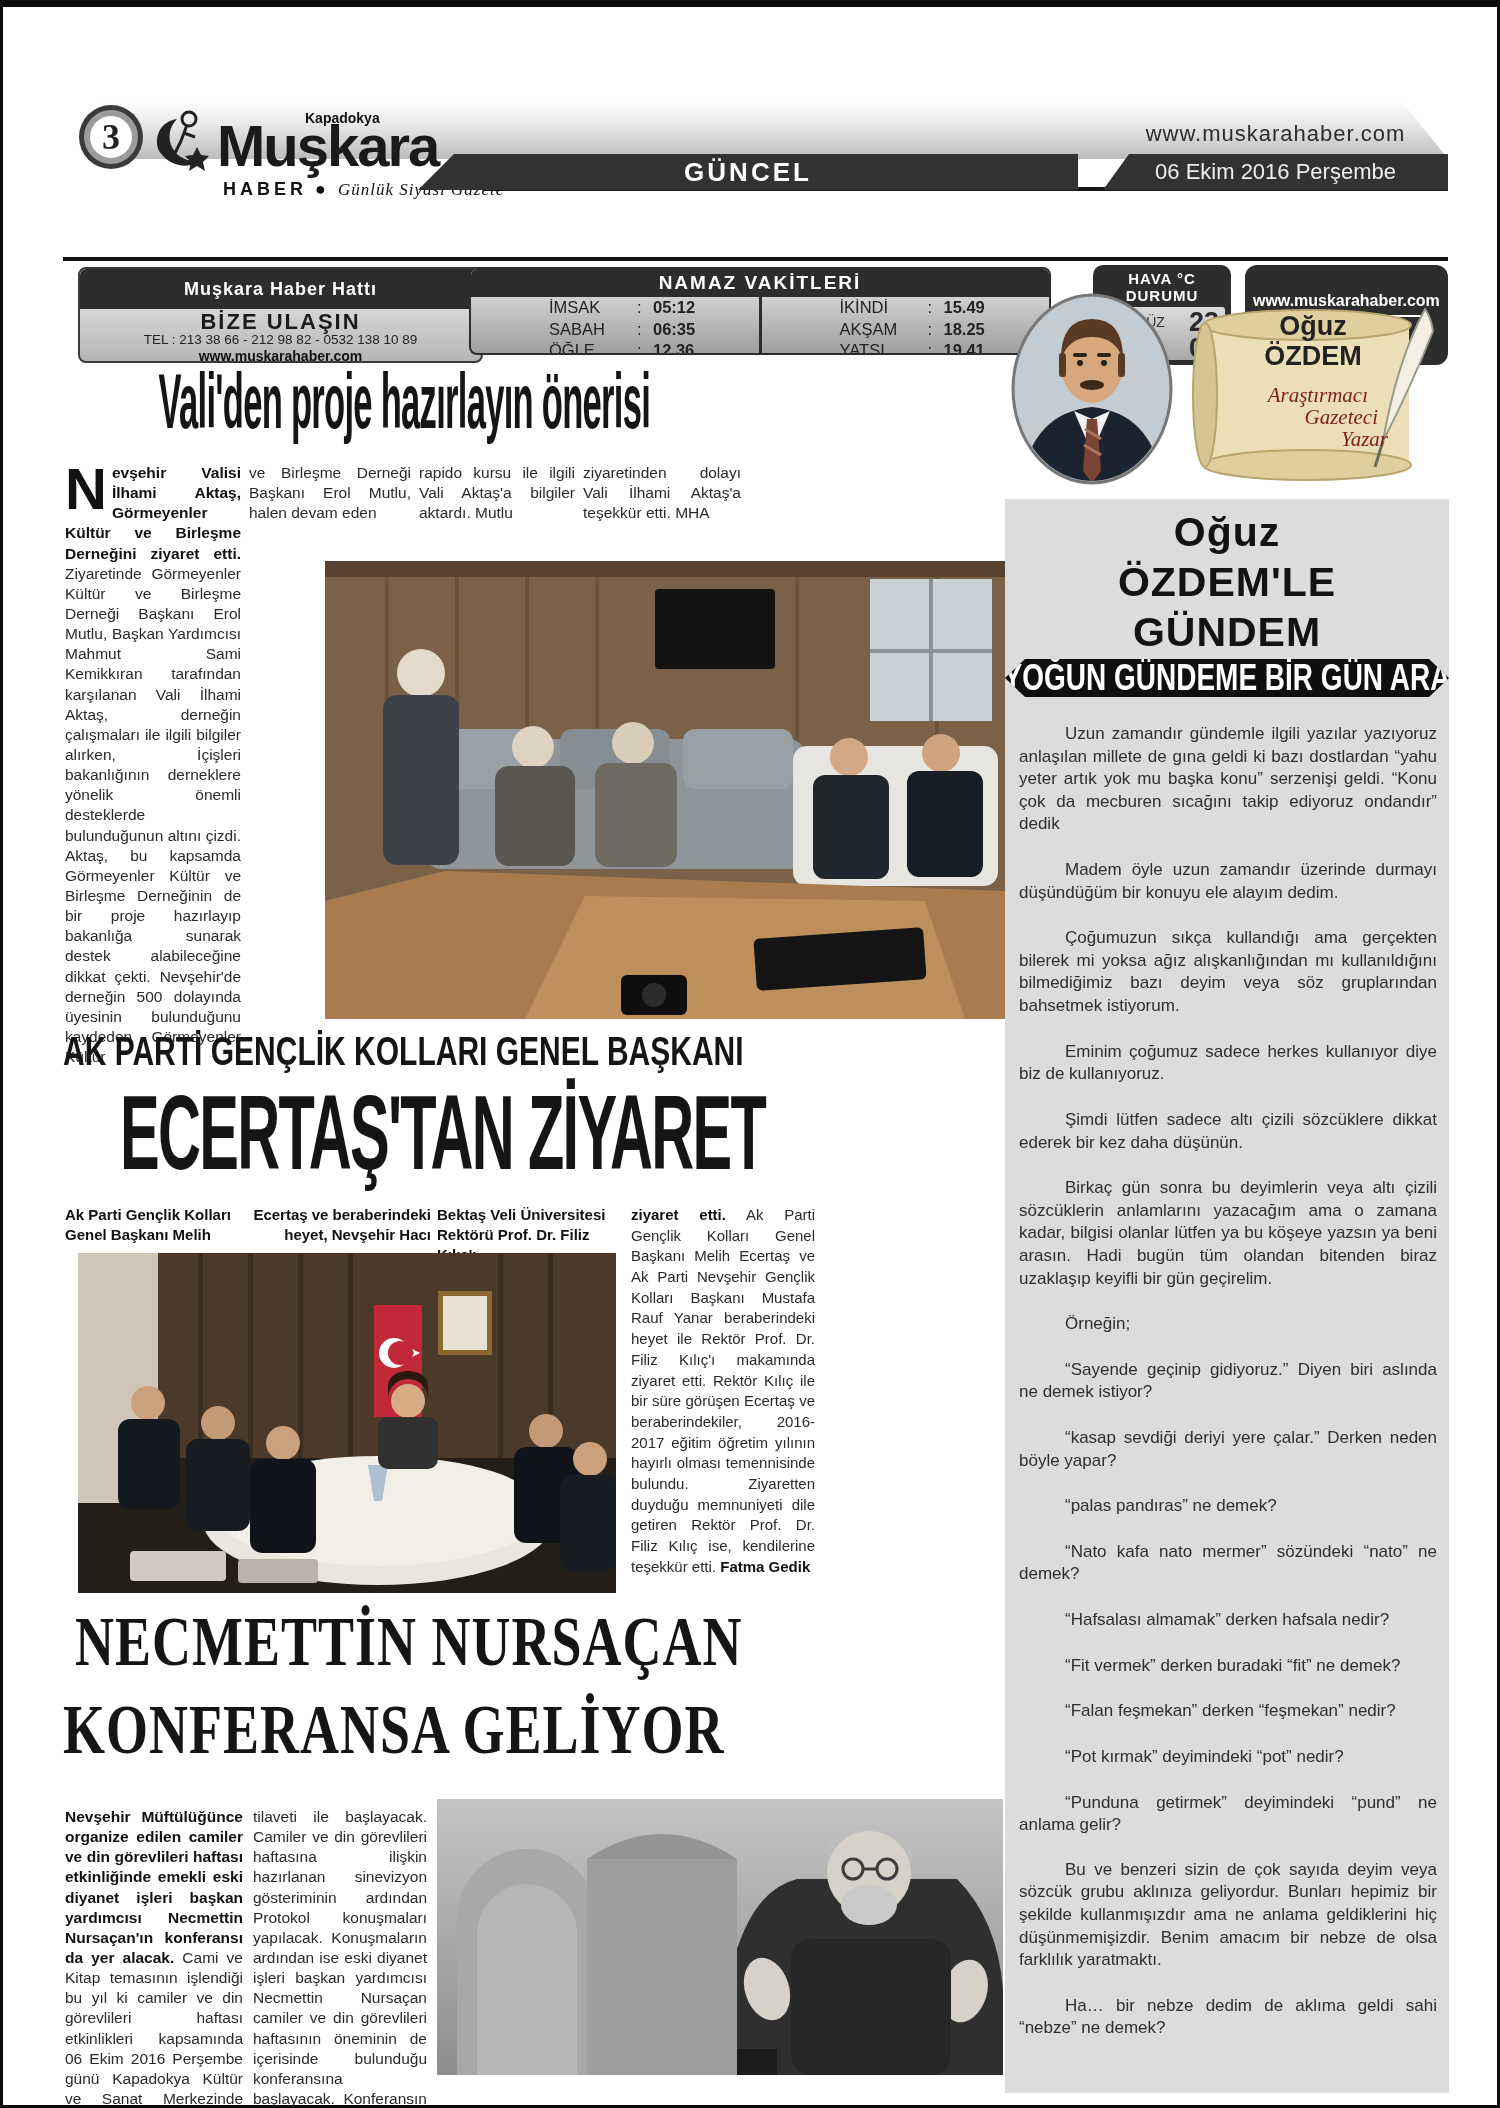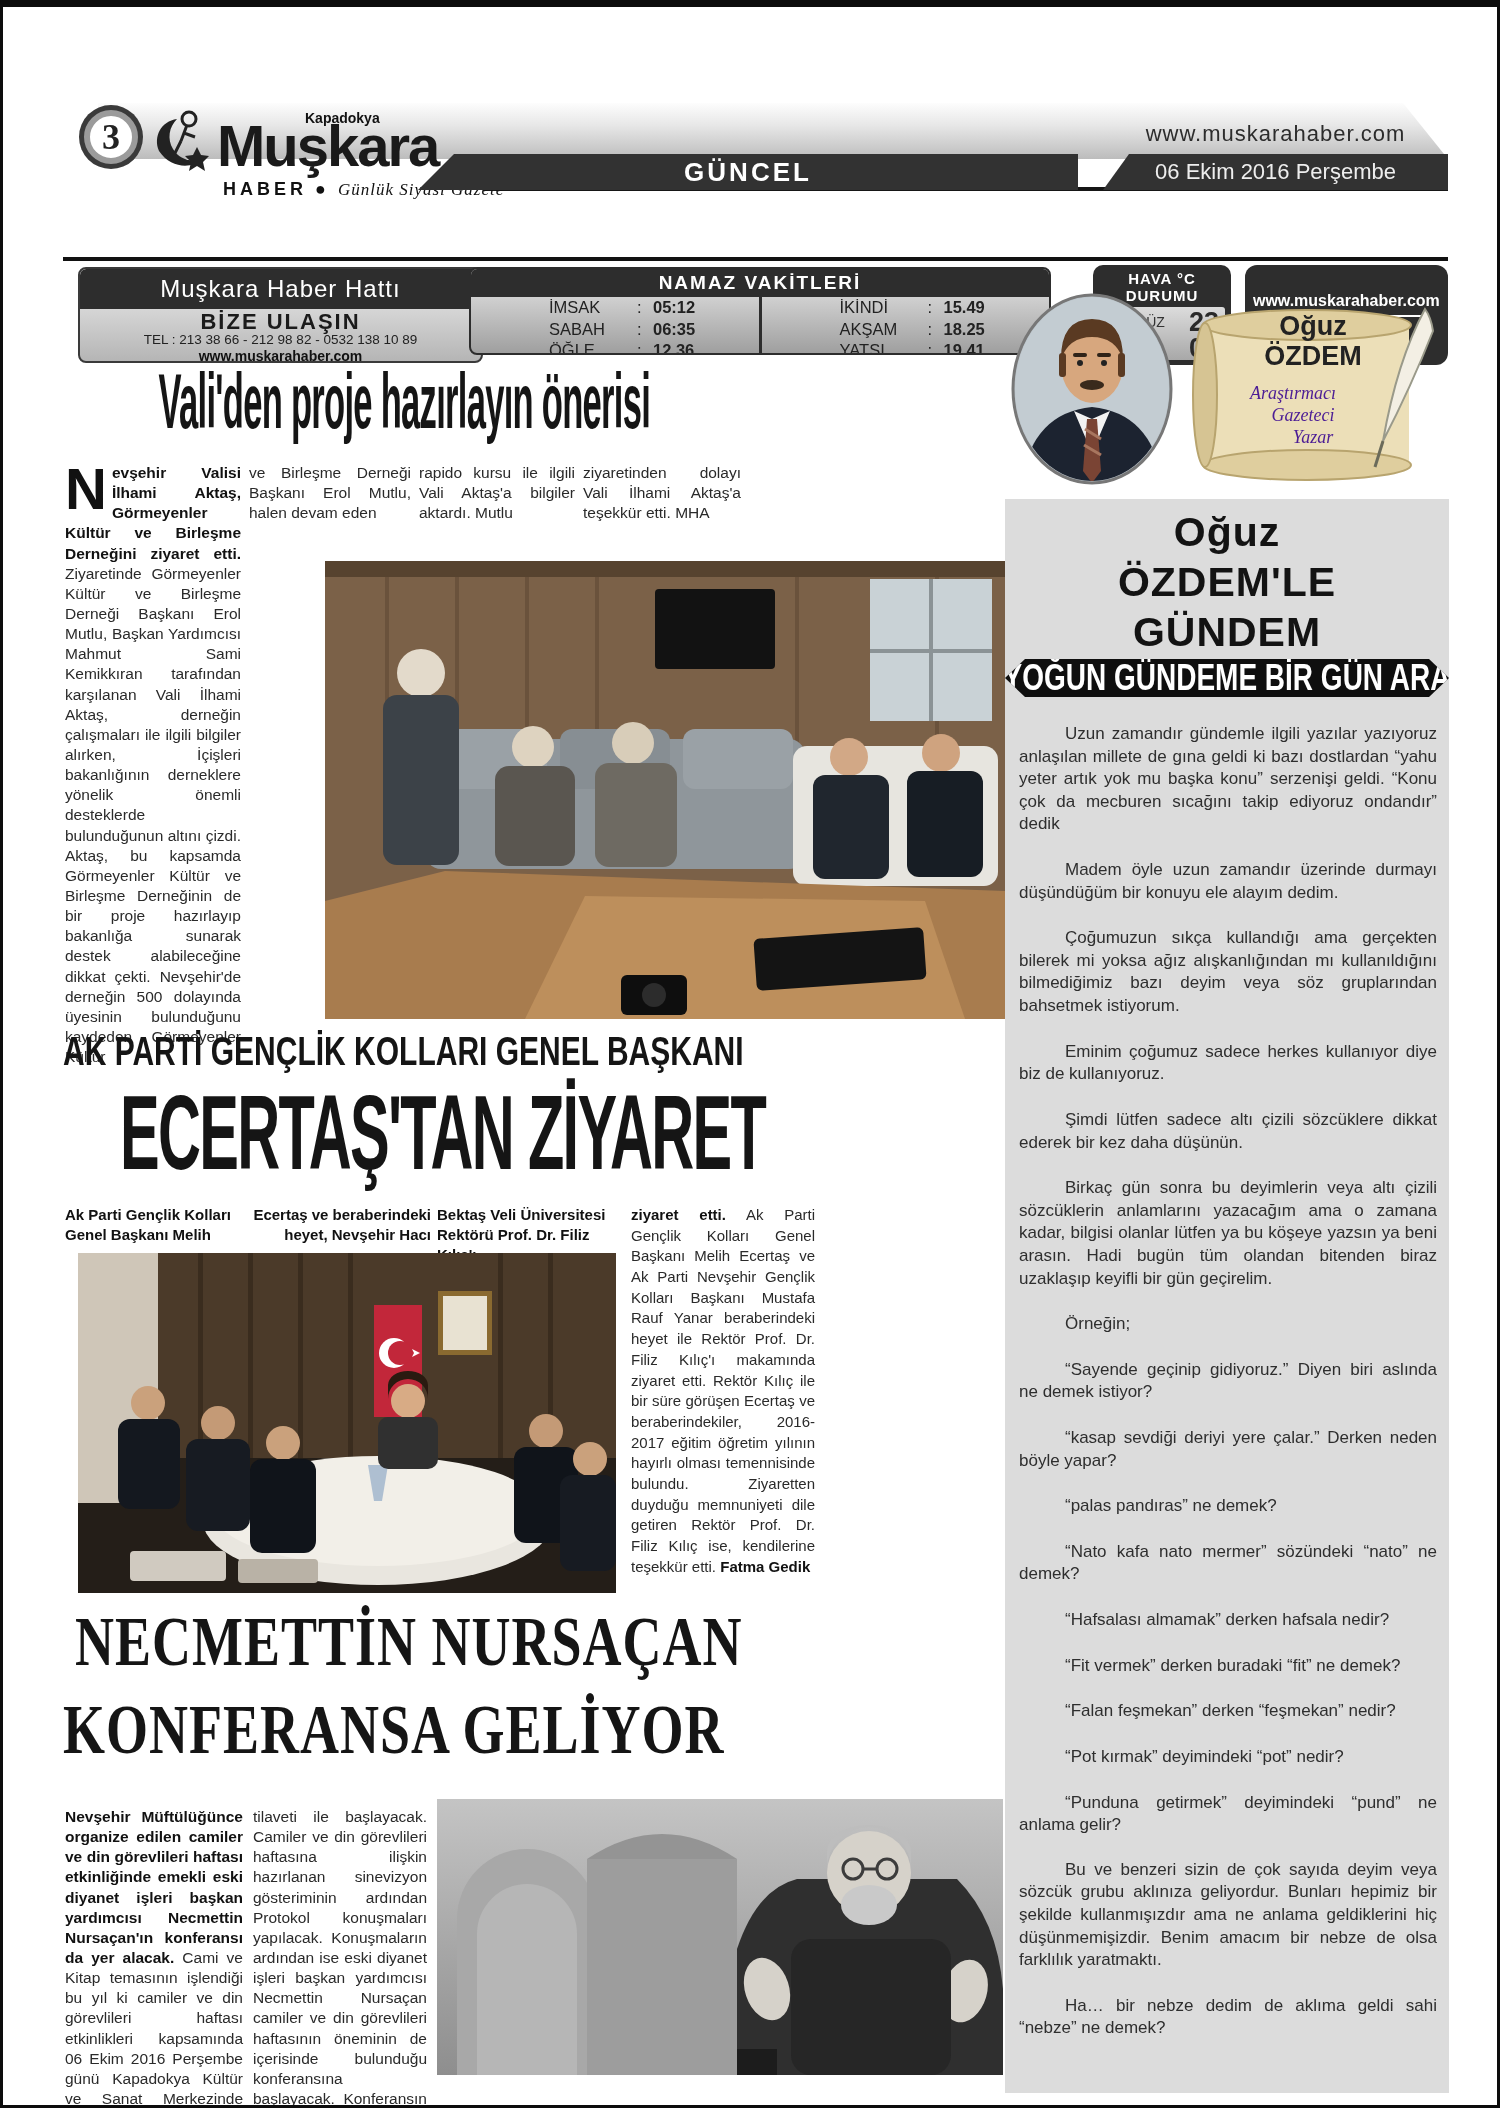--- a/index.html
+++ b/index.html
@@ -20,21 +20,21 @@
   #logo-sub .script{font-family:"Liberation Serif",serif;font-style:italic;font-weight:400;letter-spacing:1px;font-size:17px;}
   #guncel-bar{left:415px;top:147px;width:660px;height:36px;background:#323232;clip-path:polygon(36px 0,100% 0,100% 100%,0 100%);
               display:flex;align-items:center;justify-content:center;color:#fff;font-weight:700;font-size:26px;letter-spacing:3px;}
   #www-top{left:1100px;top:114px;width:345px;text-align:center;font-size:22px;color:#2c2c2c;letter-spacing:1px;}
   #date-bar{left:1100px;top:147px;width:345px;height:36px;background:#323232;clip-path:polygon(26px 0,100% 0,100% 100%,0 100%);
             display:flex;align-items:center;justify-content:center;color:#eee;font-size:22px;}
   #hr1{left:60px;top:250px;width:1385px;height:4px;background:#111;}
   
   .infobox{border-radius:8px;overflow:hidden;box-sizing:border-box;}
   #contact{left:75px;top:260px;width:405px;height:96px;border:2px solid #3a3a3a;background:linear-gradient(180deg,#efefef,#b5b5b5);}
-  #contact .bar{height:40px;background:#2d2d2d;color:#fff;display:flex;align-items:center;justify-content:center;font-size:24px;font-weight:400;letter-spacing:1px;border-radius:6px 6px 0 0;}
+  #contact .bar{height:40px;background:#2d2d2d;color:#fff;display:flex;align-items:center;justify-content:center;font-size:18px;font-weight:700;letter-spacing:1px;border-radius:6px 6px 0 0;}
   #contact .cta{text-align:center;font-size:22px;font-weight:900;letter-spacing:2px;color:#1b1b1b;line-height:1.05;margin-top:1px;}
   #contact .tel{text-align:center;font-size:13.5px;color:#222;line-height:1.1;}
   #contact .site{text-align:center;font-size:14px;font-weight:700;color:#111;}
   #prayer{left:466px;top:260px;width:582px;height:88px;background:linear-gradient(180deg,#e9e9e9,#9f9f9f);border:2px solid #2d2d2d;}
   #prayer .bar{height:28px;background:#2d2d2d;color:#fff;display:flex;align-items:center;justify-content:center;font-size:19px;font-weight:900;letter-spacing:2px;}
   #prayer .cols{display:flex;height:64px;}
   #prayer .col{flex:1;display:flex;flex-direction:column;justify-content:center;gap:1px;}
   #prayer .col.left{border-right:3px solid #2d2d2d;}
   #prayer .row{display:flex;font-size:16.5px;line-height:1.25;color:#222;}
   #prayer .lab{width:88px;text-align:left;margin-left:78px;}
@@ -85,21 +85,21 @@
   #photo2{left:75px;top:1246px;width:538px;height:340px;}
   #photo3{left:434px;top:1792px;width:566px;height:276px;}
   .photo svg{display:block;width:100%;height:100%;}
   
   #panel{left:1002px;top:492px;width:444px;height:1594px;background:#dcdcdc;}
   #portrait{left:1008px;top:286px;width:162px;height:192px;}
   #scroll{left:1172px;top:284px;width:274px;height:204px;}
   .scroll-text{position:absolute;text-align:center;color:#222;}
   #scroll-name1{left:1235px;top:304px;width:150px;font-size:27px;font-weight:900;}
   #scroll-name2{left:1235px;top:334px;width:150px;font-size:27px;font-weight:900;}
-  .scroll-script{font-family:"Liberation Serif",serif;font-style:italic;font-size:18px;color:#4c1d95;}
+  .scroll-script{font-family:"Liberation Serif",serif;font-style:italic;font-size:21px;color:#7f1d1d;text-align:right;}
   #scroll-sub1{left:1215px;top:376px;width:150px;}
   #scroll-sub2{left:1225px;top:398px;width:150px;}
   #scroll-sub3{left:1235px;top:420px;width:150px;}
   #colname{left:1002px;top:500px;width:444px;text-align:center;font-weight:900;color:#131313;font-size:41px;line-height:1.22;letter-spacing:1px;}
   #ribbon{left:1002px;top:652px;width:444px;height:38px;background:#0f0f0f;
           clip-path:polygon(0 50%,20px 0,calc(100% - 20px) 0,100% 50%,calc(100% - 20px) 100%,20px 100%);
           display:flex;align-items:center;justify-content:center;}
   #ribbon>span{display:inline-block;color:#fff;font-weight:900;font-size:28px;white-space:nowrap;transform:scale(1,1.3);}
   #colparas{left:1016px;top:716px;width:418px;}
   #colparas p{margin:0 0 23px 0;font-size:17px;line-height:1.33;text-align:justify;text-indent:46px;color:#2e2e2e;}

